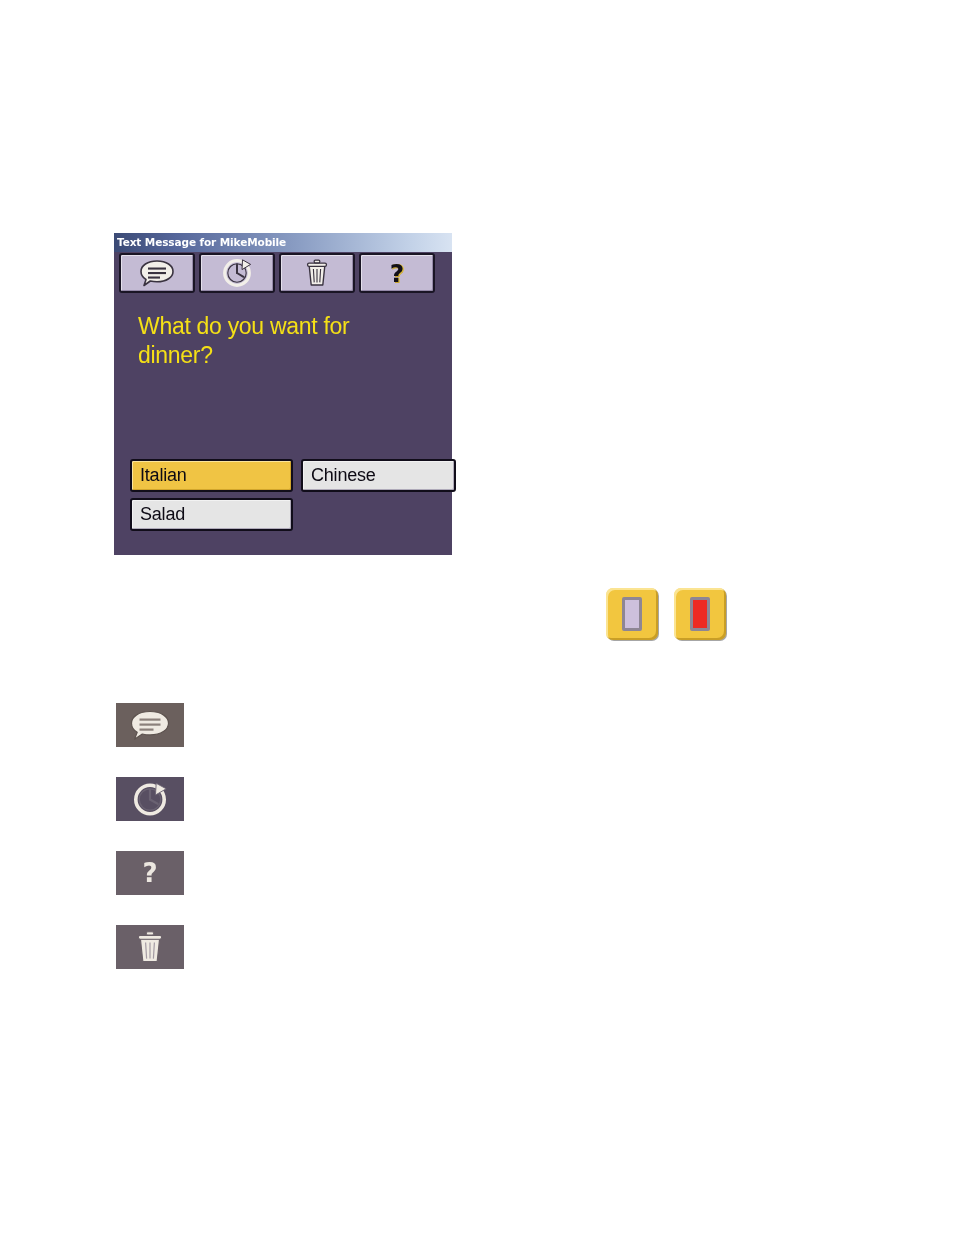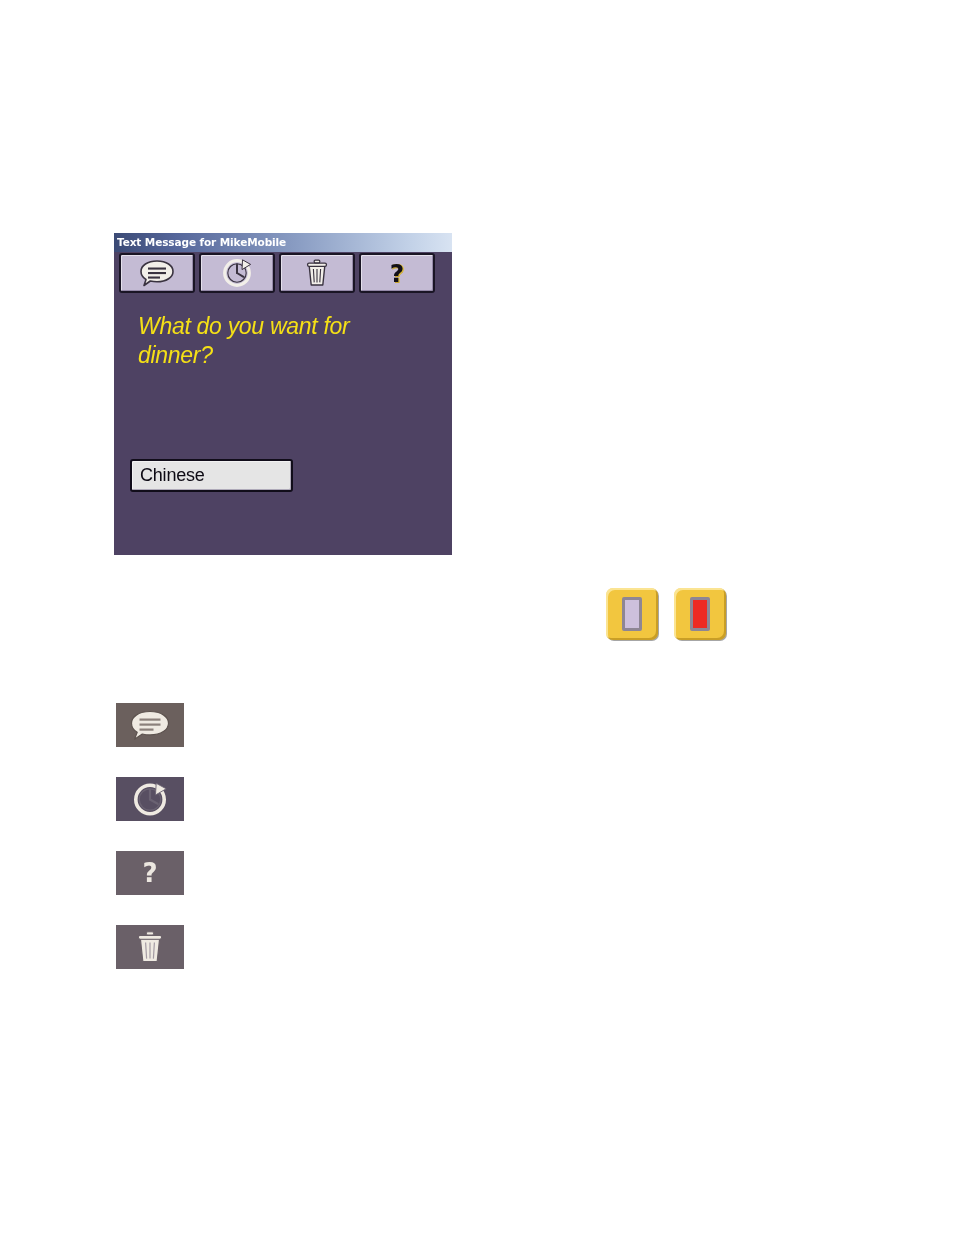--- a/index.html
+++ b/index.html
@@ -88,21 +88,20 @@
 
   
   #message-area {
     position: absolute;
     left: 0;
     top: 67px;
     width: 338px;
     height: 185px;
     box-sizing: border-box;
     padding: 12px 14px 0 24px;
-    font-style: italic;
   }
   #message-text {
     color: #f5e016;
     font-family: "Liberation Sans", sans-serif;
     font-size: 23px;
     font-weight: 500;
     line-height: 29px;
     letter-spacing: -0.3px;
     width: 250px;
   }
@@ -255,22 +254,28 @@
 
   </div>
 
   <div id="message-area">
     <div id="message-text">What do you want for dinner?</div>
   </div>
 
 </div>
 
 <div id="answer-grid" style="left:130px; top:459px;">
+  <div class="answer-btn selected">
+    <span>Italian</span>
+  </div>
   <div class="answer-btn">
     <span>Chinese</span>
+  </div>
+  <div class="answer-btn">
+    <span>Salad</span>
   </div>
 </div>
 
 <div id="indicator-row">
   <div class="indicator-btn">
     <span class="indicator-bar-frame">
       <span class="indicator-bar" style="background:#cdc0dc;"></span>
     </span>
   </div>
   <div class="indicator-btn">

